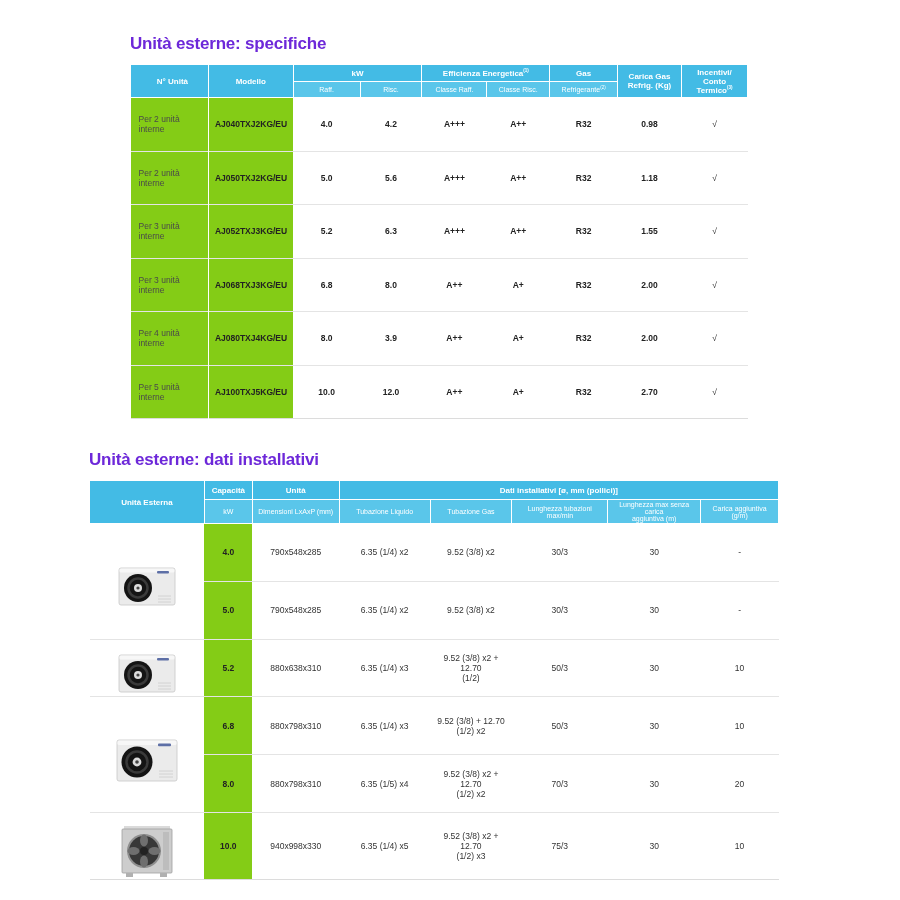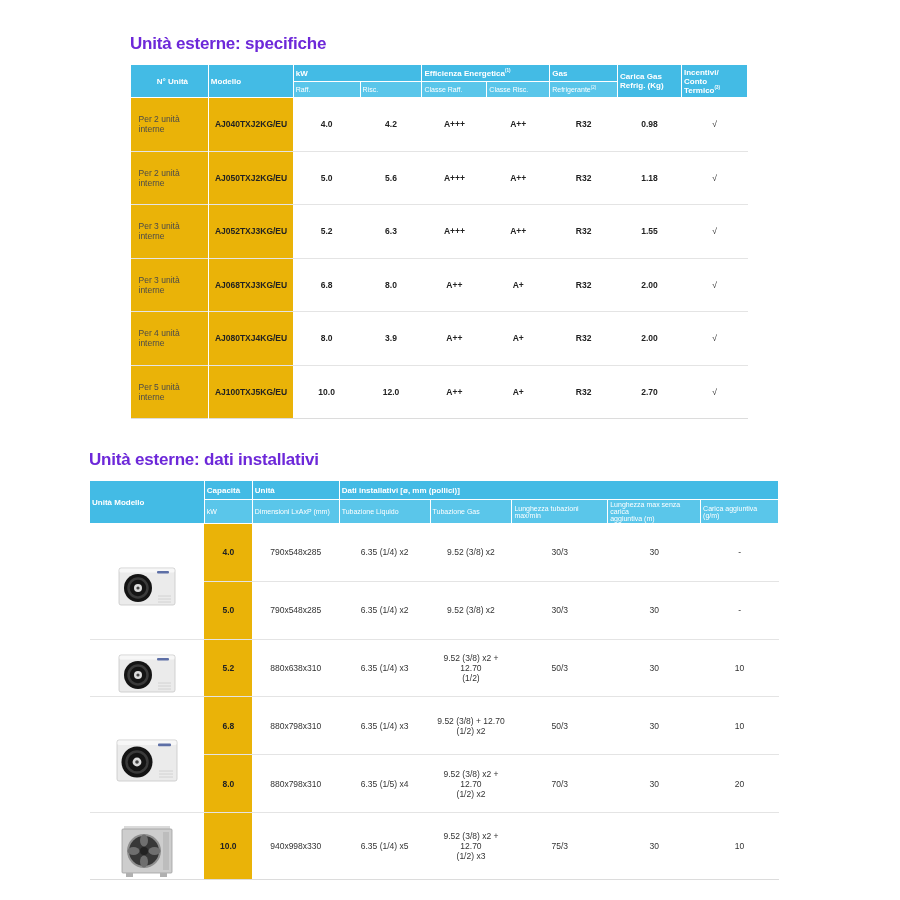--- a/index.html
+++ b/index.html
@@ -10,34 +10,34 @@
   }
   .section{position:absolute;}
   #spec-section{left:130px;top:34px;width:618px;}
   #install-section{left:89px;top:450px;width:690px;}
   .tbl-title{
     font-size:17px;line-height:19px;font-weight:700;color:#6d28d9;
     margin:0 0 11px 0;letter-spacing:-0.2px;
   }
   table{border-collapse:collapse;table-layout:fixed;width:100%;border-bottom:1px solid #dcdcdc;}
   thead th{
-    color:#ffffff;border:1px solid #ffffff;vertical-align:middle;text-align:left;
+    color:#ffffff;border:1px solid #ffffff;vertical-align:middle;text-align:center;
     padding:1px 2px;font-weight:600;white-space:pre-line;
   }
   .h-main th{background:#43bbe5;font-size:8px;}
   .h-sub th{background:#5ac6ea;font-size:7px;font-weight:400;}
   .h-main th[rowspan]{background:#43bbe5;}
   th.th-left{text-align:center;padding-left:8px;}
   thead sup{font-size:4.5px;vertical-align:super;line-height:0;}
   tbody td{
     font-size:8.5px;color:#222;text-align:center;vertical-align:middle;
     border-top:1px solid #e4e4e4;padding:0 2px;white-space:pre-line;
   }
   tbody tr:first-child td{border-top:none;}
-  td.gray{background:#eab308;}
+  td.gray{background:#84cc16;}
   td.cell-left{text-align:left;padding-left:8px;color:#4a4a4a;font-weight:400;}
   td.model{font-weight:700;border-left:1px solid #ffffff;}
   td.val{font-weight:600;}
   #spec-table .h-main{height:17px;}
   #spec-table .h-sub{height:16px;}
   #spec-table tbody tr{height:53.5px;}
   #install-table thead tr{height:19px;}
   #install-table tbody tr{height:57.8px;}
   #install-table tbody td{font-weight:400;color:#333;}
   #install-table td.cap{font-weight:700;color:#222;}
@@ -159,21 +159,21 @@
         <col style="width:6.96%">
         <col style="width:12.61%">
       <col style="width:13.19%">
         <col style="width:11.88%">
         <col style="width:13.91%">
       <col style="width:13.48%">
         <col style="width:11.30%">
     </colgroup>
     <thead>
       <tr class="h-main">
-        <th rowspan="2">Unità Modello</th>
+        <th rowspan="2">Unità Esterna</th>
         <th>Capacità</th>
         <th>Unità</th>
         <th colspan="5">Dati installativi [ø, mm (pollici)]</th>
       </tr>
       <tr class="h-sub">
         <th>kW</th>
         <th>Dimensioni LxAxP (mm)</th>
         <th>Tubazione Liquido</th>
         <th>Tubazione Gas</th>
         <th>Lunghezza tubazioni

